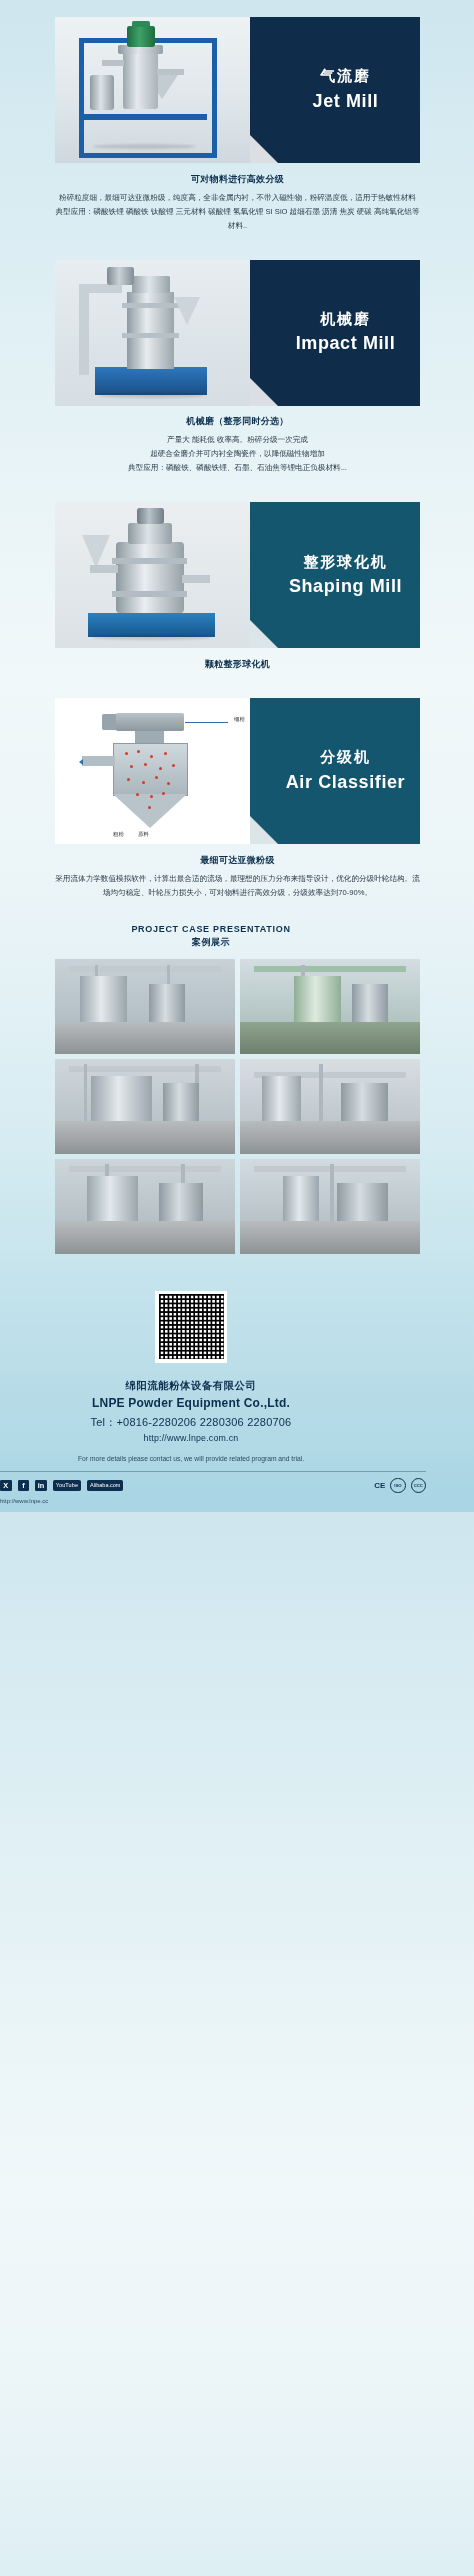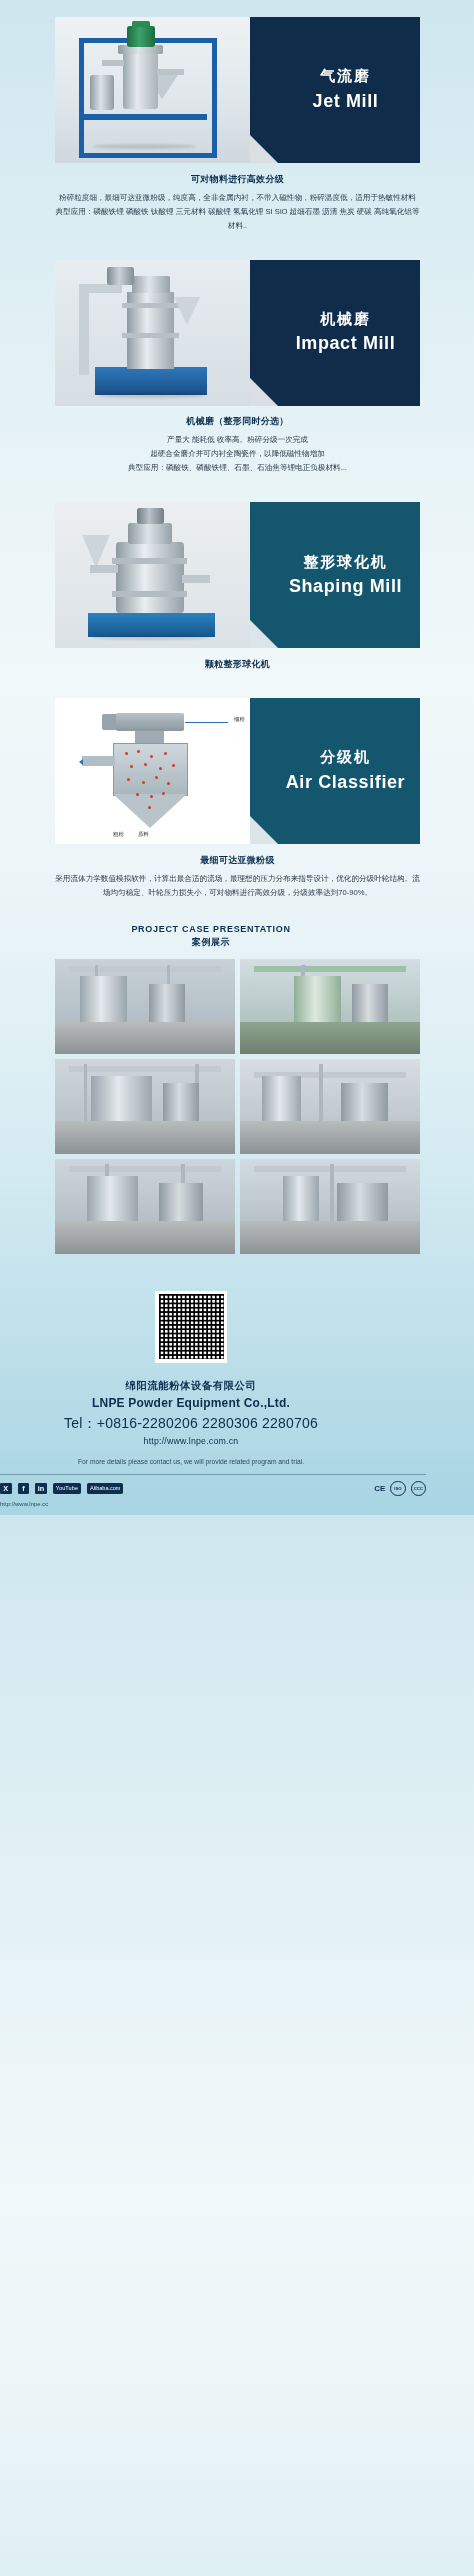--- a/index.html
+++ b/index.html
@@ -120,21 +120,21 @@
 
   
   .footer{margin-top:37px;width:382px;text-align:center;padding-bottom:8px;}
   .qr{width:72px;height:72px;margin:0 auto 16px;background:#fff;padding:3.7px;box-sizing:border-box;}
   .qrimg{width:65px;height:65px;background-image:
       linear-gradient(90deg,#000 50%,transparent 50%),
       linear-gradient(#000 50%,transparent 50%);
     background-size:4.3px 4.3px,4.3px 4.3px;background-color:#fff;}
   .f-cn{font-size:10.3px;font-weight:700;color:#0d2f4f;letter-spacing:0.6px;}
   .f-en{font-size:12px;font-weight:700;color:#0d2f4f;margin-top:3.7px;letter-spacing:0.2px;}
-  .f-tel{font-size:14px;color:#0d2f4f;margin-top:4.9px;letter-spacing:0.2px;}
+  .f-tel{font-size:11px;color:#0d2f4f;margin-top:4.9px;letter-spacing:0.2px;}
   .f-web{font-size:8.8px;color:#0d2f4f;margin-top:2.4px;letter-spacing:0.2px;}
   .f-note{font-size:6.7px;color:#2c4a60;margin-top:12px;}
   .rule{width:426px;height:0.6px;background:rgba(13,47,79,.35);margin:9.7px auto 6px;}
 
   .bottombar{width:426px;margin:0 auto;display:flex;align-items:center;justify-content:space-between;}
   .socials{display:flex;align-items:center;gap:6px;}
   .sq{width:11.6px;height:11.6px;background:#0d2f4f;color:#fff;font-size:7.3px;line-height:11.6px;text-align:center;border-radius:1.2px;font-weight:700;}
   .yt{background:#0d2f4f;color:#fff;font-size:5.5px;padding:0 3px;height:11.6px;line-height:11.6px;border-radius:1.8px;letter-spacing:0.1px;}
   .mic{background:#0d2f4f;color:#fff;font-size:5.5px;padding:0 3px;height:11.6px;line-height:11.6px;border-radius:1.8px;}
   .certs{display:flex;align-items:center;gap:4.9px;}

